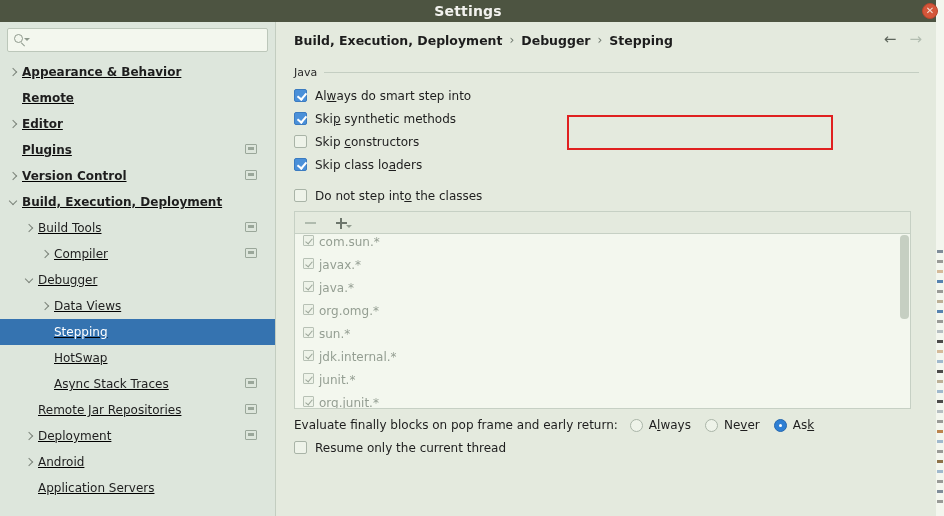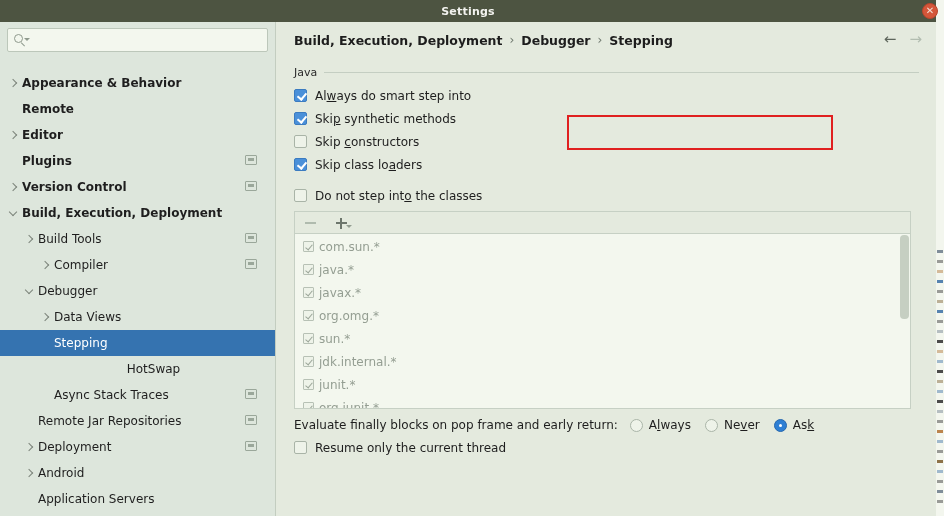--- a/index.html
+++ b/index.html
@@ -17,21 +17,21 @@
     background: #f3f6ee; overflow: hidden;
   }
   .bg-sliver .ln { position: absolute; left: 1px; width: 6px; height: 3px; }
 
   
   .titlebar {
     position: absolute; top: 0; left: 0; width: 936px; height: 22px;
     background: #4d5441; color: #f2f2ee;
     display: flex; align-items: center; justify-content: center;
   }
-  .titlebar .title { font-size: 11px; font-weight: bold; letter-spacing: .2px; }
+  .titlebar .title { font-size: 14px; font-weight: bold; letter-spacing: .2px; }
   .close-btn {
     position: absolute; right: 6px; top: 3px; width: 16px; height: 16px;
     border-radius: 50%; background: #d4563a;
     display: flex; align-items: center; justify-content: center;
     color: #f4e2d8; font-size: 10px; line-height: 1; cursor: pointer;
     border: 1px solid #b9462d;
   }
 
   
   .dialog { position: absolute; top: 22px; left: 0; width: 936px; height: 494px; background: #e4eade; }
@@ -58,21 +58,21 @@
   .mag .tri {
     position: absolute; left: 10px; top: 4px;
     border-left: 3px solid transparent; border-right: 3px solid transparent;
     border-top: 3.5px solid #8f9a8d;
   }
   .search-input {
     flex: 1; border: none; outline: none; background: transparent;
     font-family: inherit; font-size: 11.5px; color: #2b2b2b; padding-left: 4px;
   }
 
-  .tree { margin-top: 13px; position: relative; }
+  .tree { margin-top: 2px; position: relative; text-decoration: underline; }
   .tree-item {
     position: relative; height: 26px; display: flex; align-items: center;
     font-size: 12px; color: #1e1e1e; cursor: pointer; padding-right: 22px;
   }
   .tree-item.sel { background: #3573b0; color: #ffffff; }
   .tree-item.bold .lbl { font-weight: bold; }
   .chev {
     width: 11px; height: 11px; flex: none; position: relative; margin-right: 3px;
   }
   .chev.right::before, .chev.down::before {
@@ -156,21 +156,21 @@
   .tb-plus::after {
     content: ""; position: absolute; left: 5px; top: 3px; width: 1.6px; height: 11px;
     background: #6d766c;
   }
   .tb-caret {
     position: absolute; left: 11px; top: 10px;
     border-left: 3px solid transparent; border-right: 3px solid transparent;
     border-top: 3.5px solid #939d91;
   }
   .list-body { position: absolute; top: 23px; left: 0; right: 0; bottom: 0; overflow: hidden; }
-  .li-row { height: 23px; display: flex; align-items: center; padding-left: 8px; }
+  .li-row { height: 23px; display: flex; padding-left: 8px; }
   .li-cbx {
     width: 11px; height: 11px; flex: none; margin-right: 5px; border-radius: 1px;
     background: #eef3e9; border: 1px solid #b7c1b5; position: relative;
   }
   .li-cbx::after {
     content: ""; position: absolute; left: 3px; top: 1px;
     width: 3px; height: 6px; border-right: 1.6px solid #9aa598; border-bottom: 1.6px solid #9aa598;
     transform: rotate(40deg);
   }
   .li-lbl { font-size: 12px; color: #949e92; }
@@ -256,21 +256,21 @@
             <span class="lbl">Appearance &amp; Behavior</span>
           </div>
           <div class="tree-item bold" style="padding-left: 8px;">
             <span class="chev "></span>
             <span class="lbl">Remote</span>
           </div>
           <div class="tree-item bold" style="padding-left: 8px;">
             <span class="chev right"></span>
             <span class="lbl">Editor</span>
           </div>
-          <div class="tree-item bold" style="padding-left: 8px;">
+          <div class="tree-item bold" style=" gap: 8px;">
             <span class="chev "></span>
             <span class="lbl">Plugins</span>
             <span class="scope-ico"></span>
           </div>
           <div class="tree-item bold" style="padding-left: 8px;">
             <span class="chev right"></span>
             <span class="lbl">Version Control</span>
             <span class="scope-ico"></span>
           </div>
           <div class="tree-item bold" style="padding-left: 8px;">
@@ -292,21 +292,21 @@
             <span class="lbl">Debugger</span>
           </div>
           <div class="tree-item" style="padding-left: 40px;">
             <span class="chev right"></span>
             <span class="lbl">Data Views</span>
           </div>
           <div class="tree-item sel" style="padding-left: 40px;">
             <span class="chev "></span>
             <span class="lbl">Stepping</span>
           </div>
-          <div class="tree-item" style="padding-left: 40px; justify-content: center;">
+          <div class="tree-item" style="padding-left: 40px;">
             <span class="chev "></span>
             <span class="lbl">HotSwap</span>
           </div>
           <div class="tree-item" style="padding-left: 40px;">
             <span class="chev "></span>
             <span class="lbl">Async Stack Traces</span>
             <span class="scope-ico"></span>
           </div>
           <div class="tree-item" style="padding-left: 24px;">
             <span class="chev "></span>
@@ -383,25 +383,25 @@
                 <span class="tb-caret"></span>
               </span>
           </div>
           <div class="list-body" id="classlist">
               <div class="li-row">
                 <span class="li-cbx"></span>
                 <span class="li-lbl">com.sun.*</span>
               </div>
               <div class="li-row">
                 <span class="li-cbx"></span>
+                <span class="li-lbl">javax.*</span>
+              </div>
+              <div class="li-row">
+                <span class="li-cbx"></span>
                 <span class="li-lbl">java.*</span>
-              </div>
-              <div class="li-row">
-                <span class="li-cbx"></span>
-                <span class="li-lbl">javax.*</span>
               </div>
               <div class="li-row">
                 <span class="li-cbx"></span>
                 <span class="li-lbl">org.omg.*</span>
               </div>
               <div class="li-row">
                 <span class="li-cbx"></span>
                 <span class="li-lbl">sun.*</span>
               </div>
               <div class="li-row">

